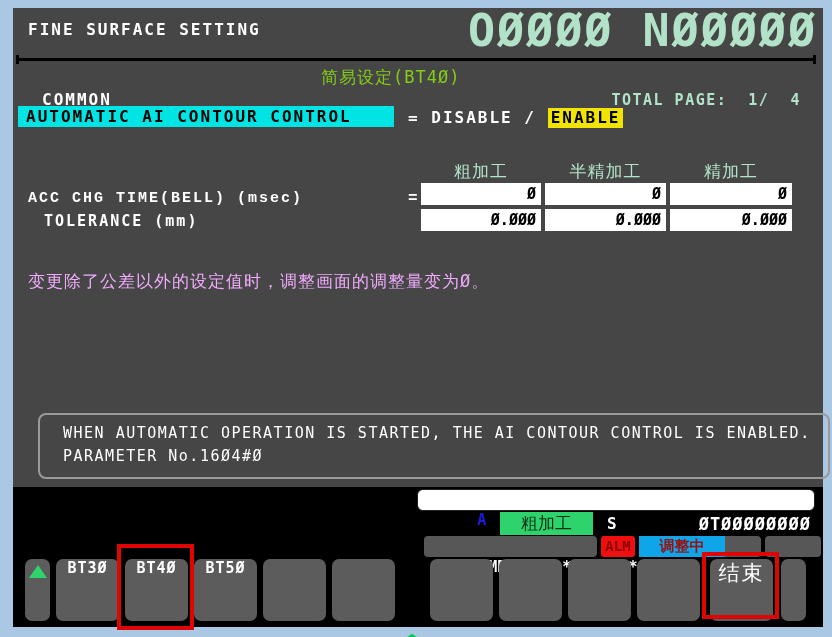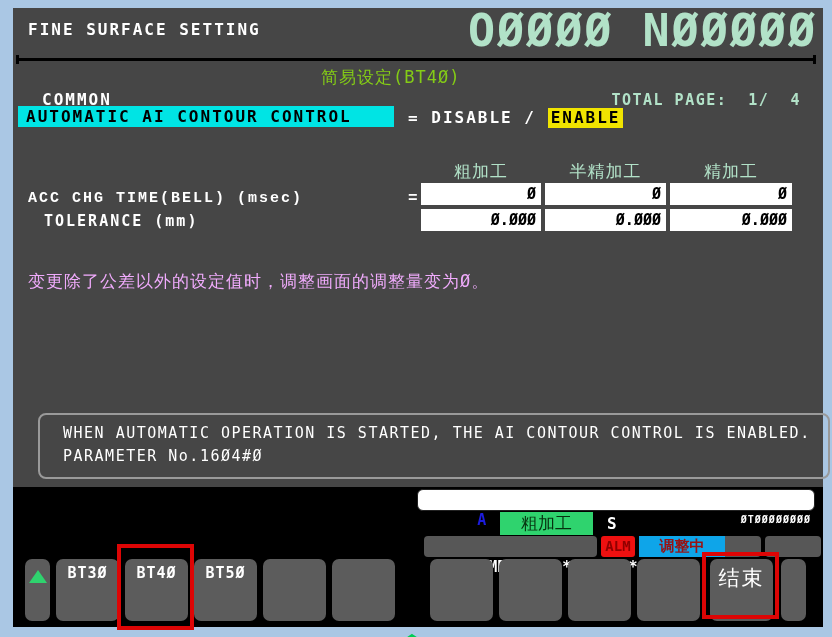--- a/index.html
+++ b/index.html
@@ -46,35 +46,35 @@
   .infoline{font-size:15px;color:#fff;letter-spacing:1.5px;line-height:23px;white-space:pre;}
   
   .bottom{left:0;top:479px;width:810px;height:140px;background:#000;}
   .cmdline{left:404px;top:2px;width:398px;height:22px;background:#fff;border:1px solid #222;
     border-radius:6px;box-sizing:border-box;line-height:20px;padding-left:5px;
     font-size:15px;font-weight:bold;white-space:pre;}
   .cmd-drive{color:#1c1cdd;} .cmd-rest{color:#000;}
   .badge-mode{left:487px;top:25px;width:93px;height:23px;background:#2fd36e;color:#07310f;
     font-size:17px;line-height:23px;text-align:center;}
   .spindle{left:594px;top:27px;font-size:16px;font-weight:bold;color:#fff;}
-  .tool{right:12px;top:27px;font-size:10px;font-weight:bold;letter-spacing:1px;color:#fff;white-space:pre;}
+  .tool{right:12px;top:27px;font-size:17px;font-weight:bold;letter-spacing:1px;color:#fff;white-space:pre;}
   .pill{position:absolute;top:49px;height:21px;background:#575757;border-radius:4px;
     line-height:21px;color:#fff;box-sizing:border-box;}
   .pill-mdi{left:411px;width:173px;font-size:15px;font-weight:bold;padding-left:10px;white-space:pre;}
   .pill-mdi .stars{letter-spacing:2px;margin-left:14px;}
   .badge-alm{left:588px;width:34px;top:49px;height:21px;background:#ee1010;color:#8f0000;
     font-size:14px;font-weight:bold;text-align:center;line-height:21px;border-radius:3px;position:absolute;}
   .pill-adj{left:626px;width:122px;}
   .adj-red{position:absolute;left:0;top:0;width:86px;height:21px;background:#0ea5e9;color:#991212;
     font-size:15px;font-weight:bold;text-align:center;line-height:21px;}
   .pill-empty{left:752px;width:56px;}
   
   .softkeys{left:0;top:70px;width:810px;height:66px;}
   .key{position:absolute;top:2px;height:62px;background:#5c5c5c;border-radius:7px;
-    text-align:center;color:#fff;box-sizing:border-box;padding-top:5px;
+    text-align:center;color:#fff;box-sizing:border-box;
     font-size:15px;font-weight:bold;letter-spacing:1px;cursor:default;}
   .key.narrow{width:25px;}
   .key.std{width:63px;}
   .k-up{left:12px;} .k1{left:43px;} .k2{left:112px;} .k3{left:181px;} .k4{left:250px;} .k5{left:319px;}
   .k6{left:417px;} .k7{left:486px;} .k8{left:555px;} .k9{left:624px;}
   .k-end{left:697px;font-size:21px;font-weight:normal;letter-spacing:2px;color:#ffffff;}
   .k-right{left:768px;}
   .tri-up{display:inline-block;width:0;height:0;margin-top:6px;
     border-left:9px solid transparent;border-right:9px solid transparent;
     border-bottom:13px solid #2fd36e;}

